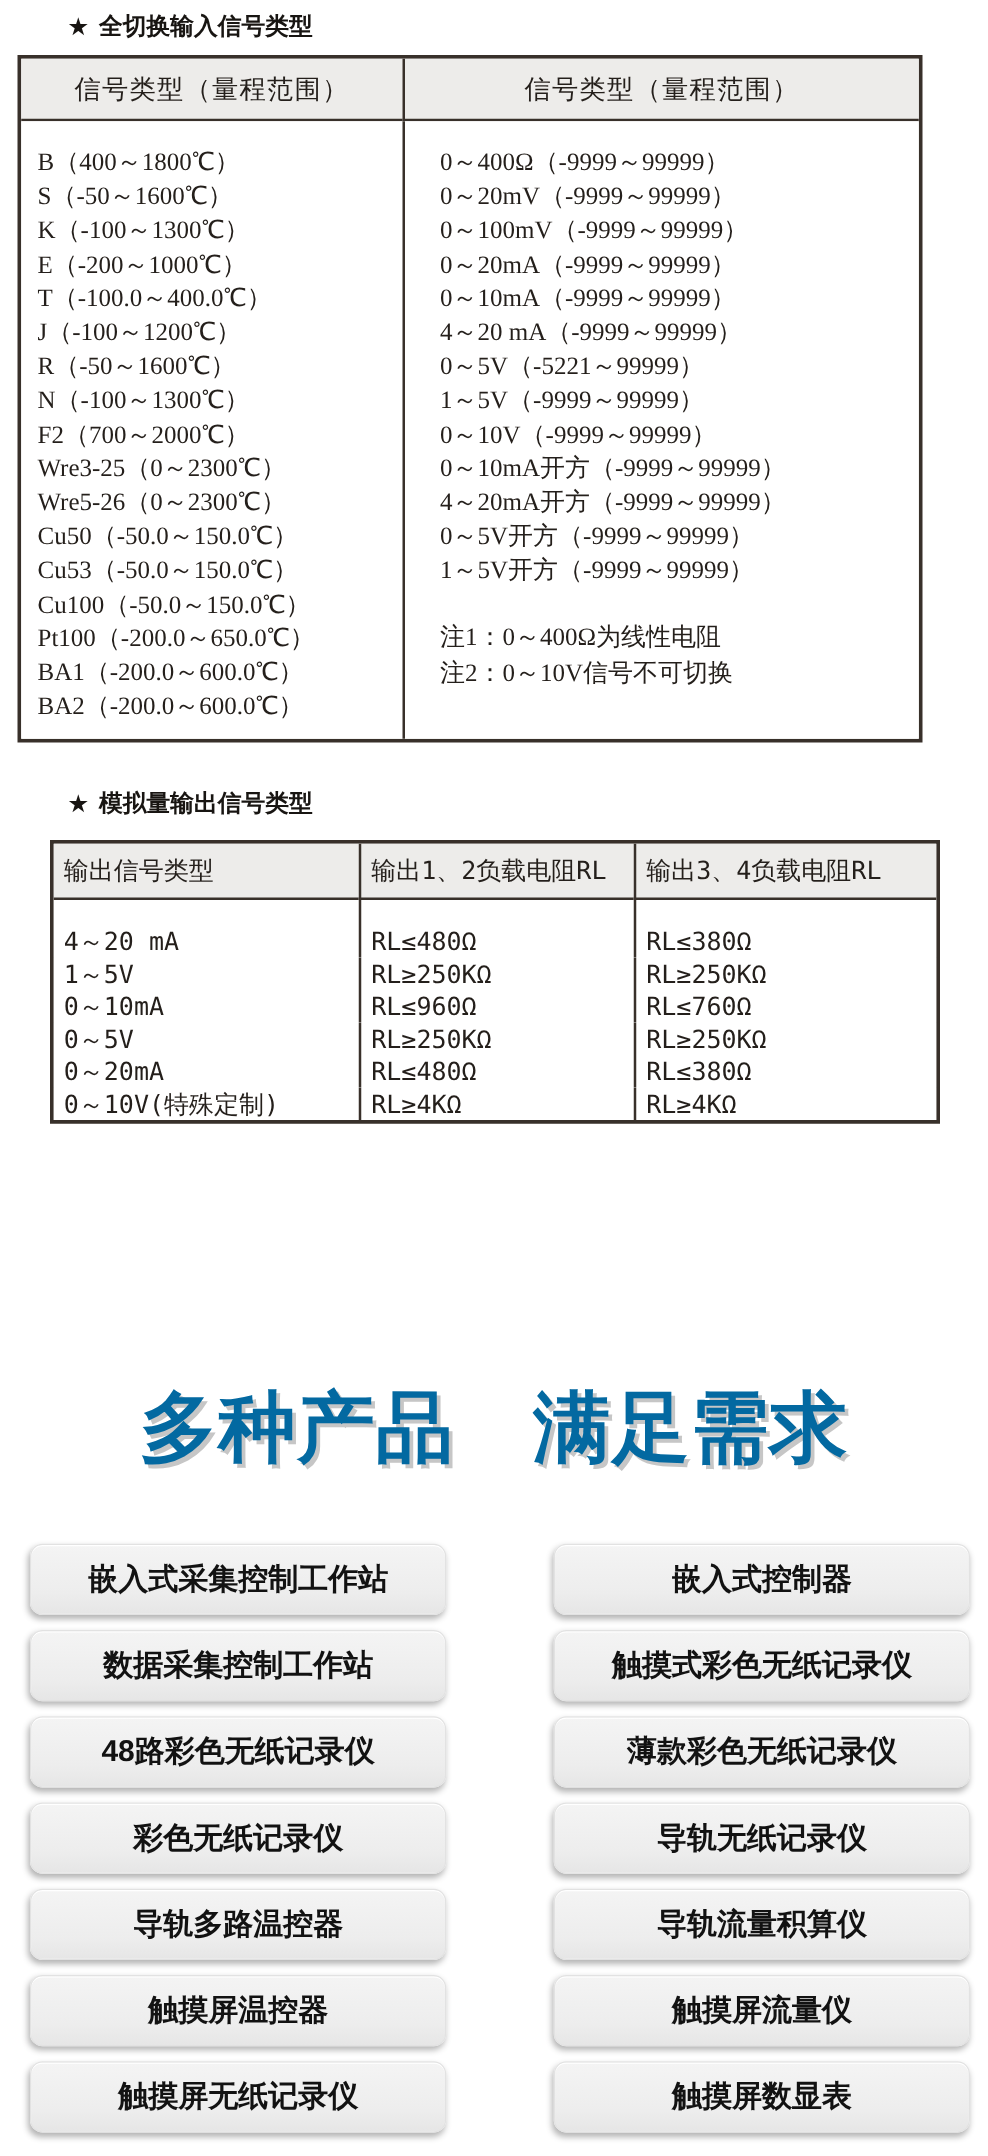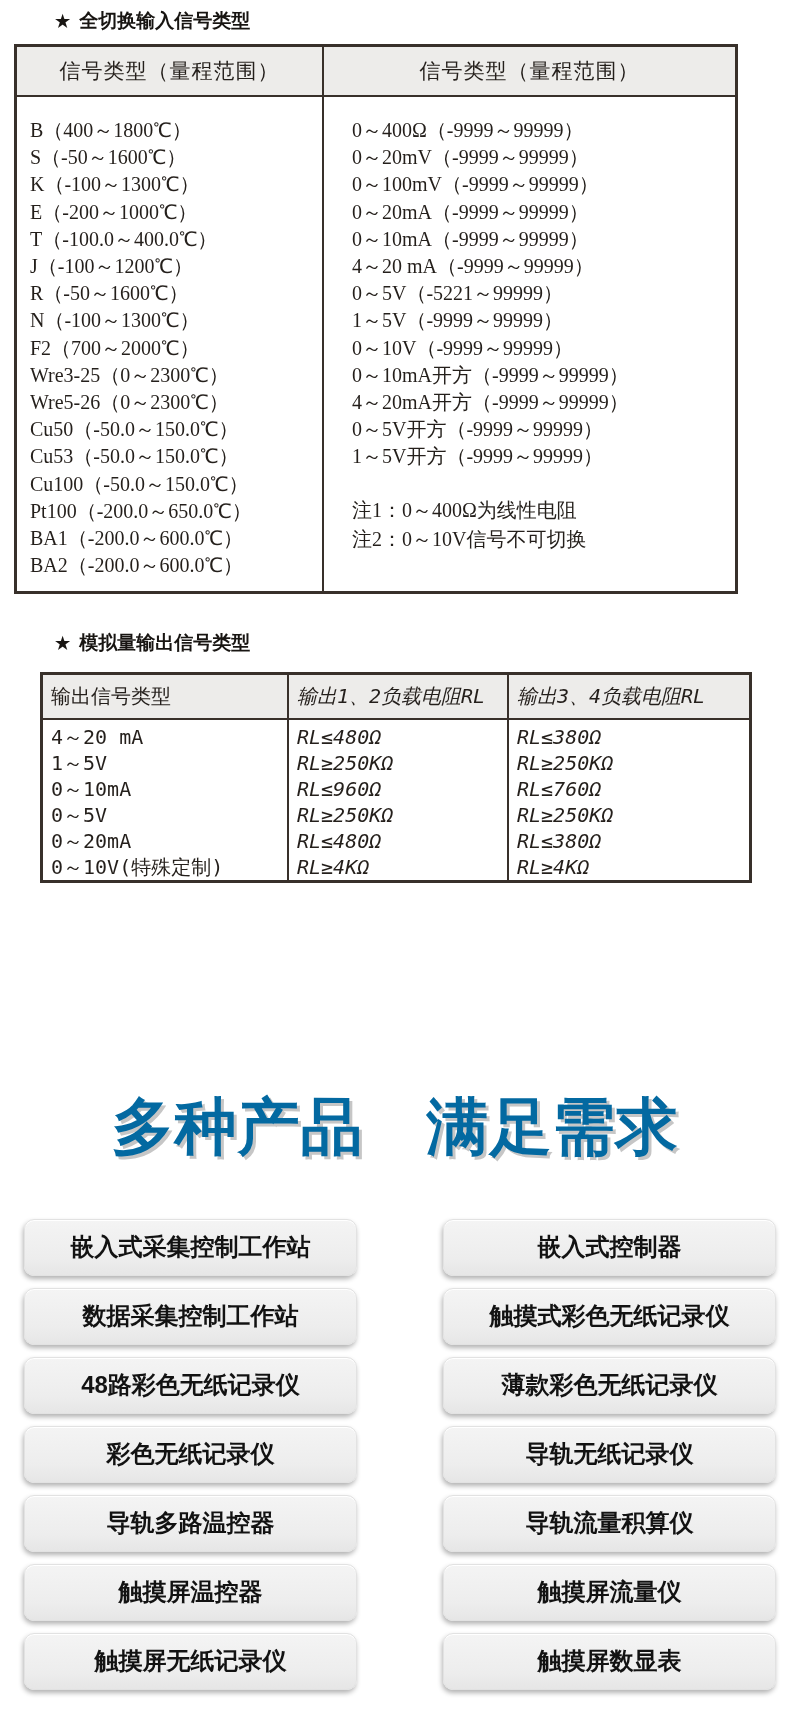--- a/index.html
+++ b/index.html
@@ -43,22 +43,22 @@
     font-family:"DejaVu Sans Mono","DejaVu Sans",sans-serif;
   }
   .t2 .th{
     background:#edecea;border-bottom:2px solid #38302a;
     font-size:20px;font-weight:500;padding:8px 0 8px 8px;
   }
   .t2 .cell{
     background:#fff;font-size:20px;line-height:26px;padding:0 0 0 8px;
     display:flex;align-items:center;
   }
-  .t2 .row-first{padding-top:4px;}
-  .t2 .sep{border-left:2px solid #38302a;font-style:italic;}
+  .t2 .row-first{padding-top:20px;}
+  .t2 .sep{border-left:2px solid #38302a;}
 
   
   .big-title{
     margin-top:208px;text-align:center;
     font-size:62px;font-weight:900;letter-spacing:1px;color:#0369a1;
     text-shadow:3px 3px 0 #c6c6c6;line-height:1.15;
   }
 
   
   .products{

